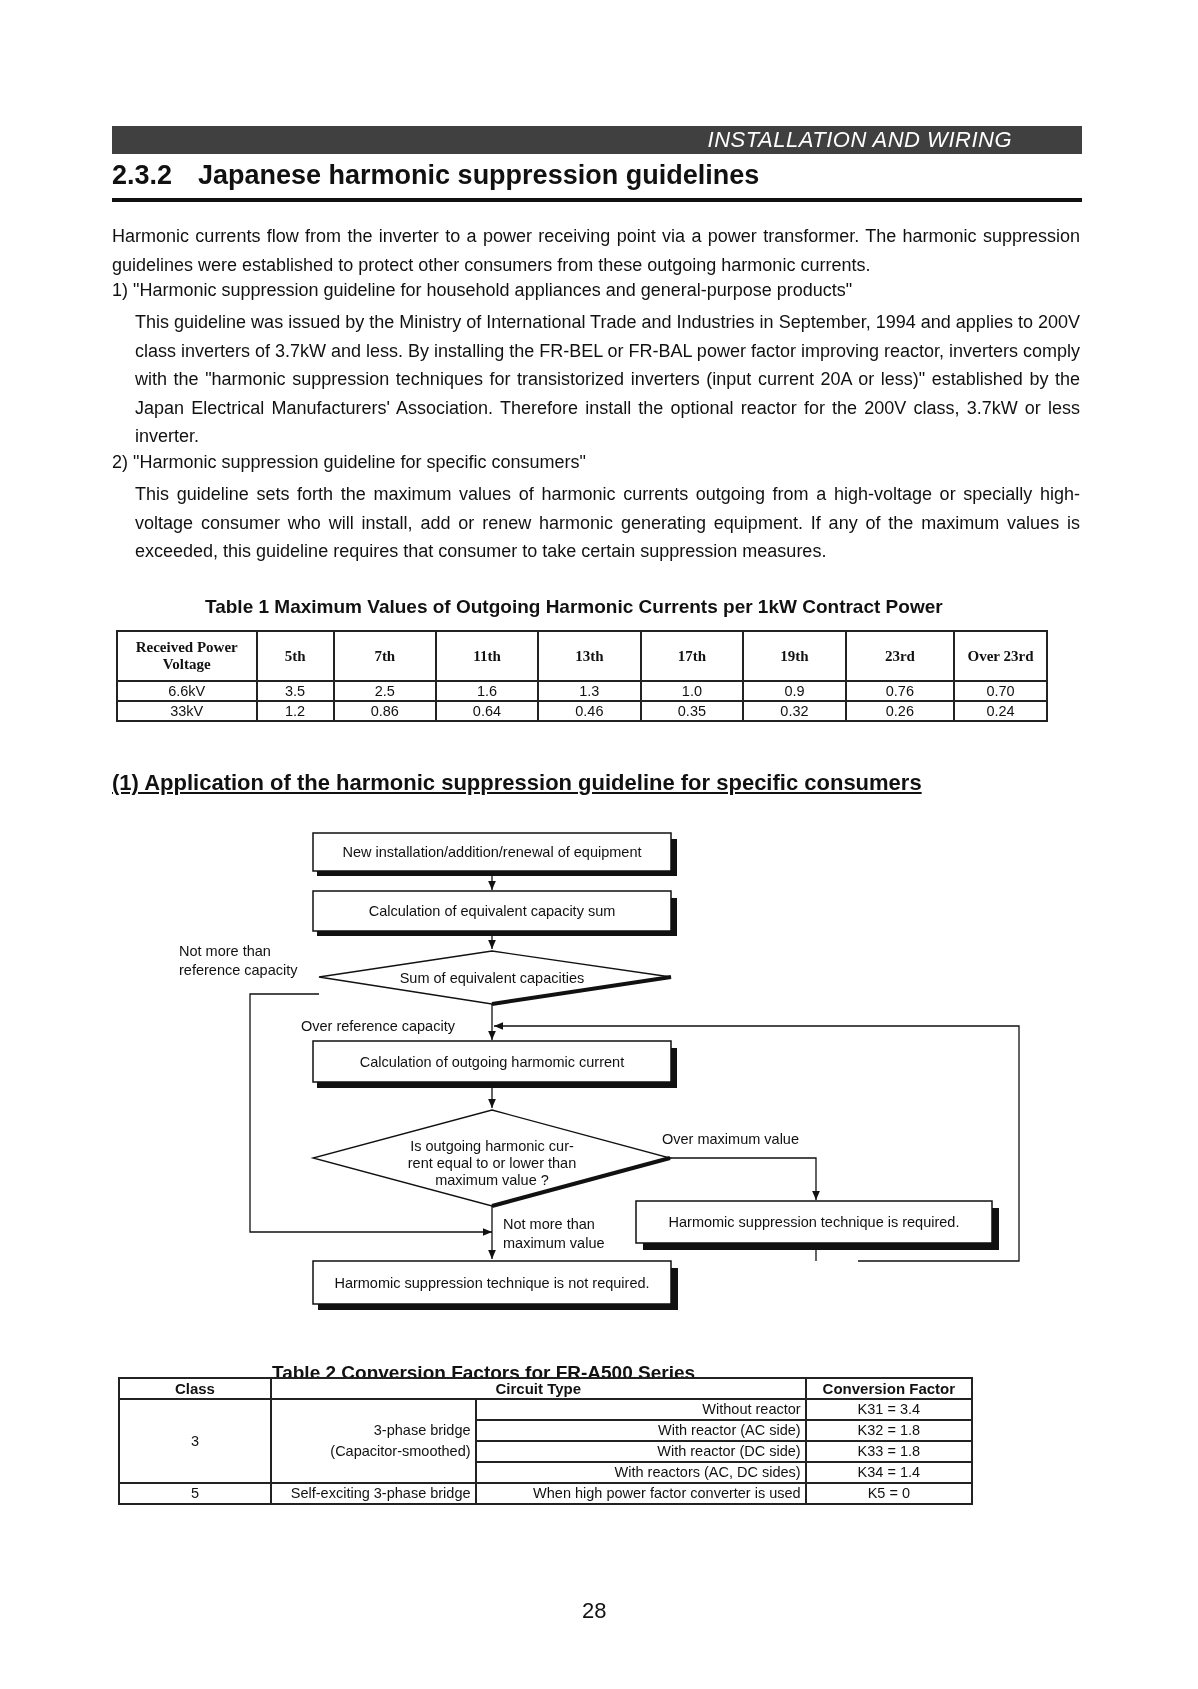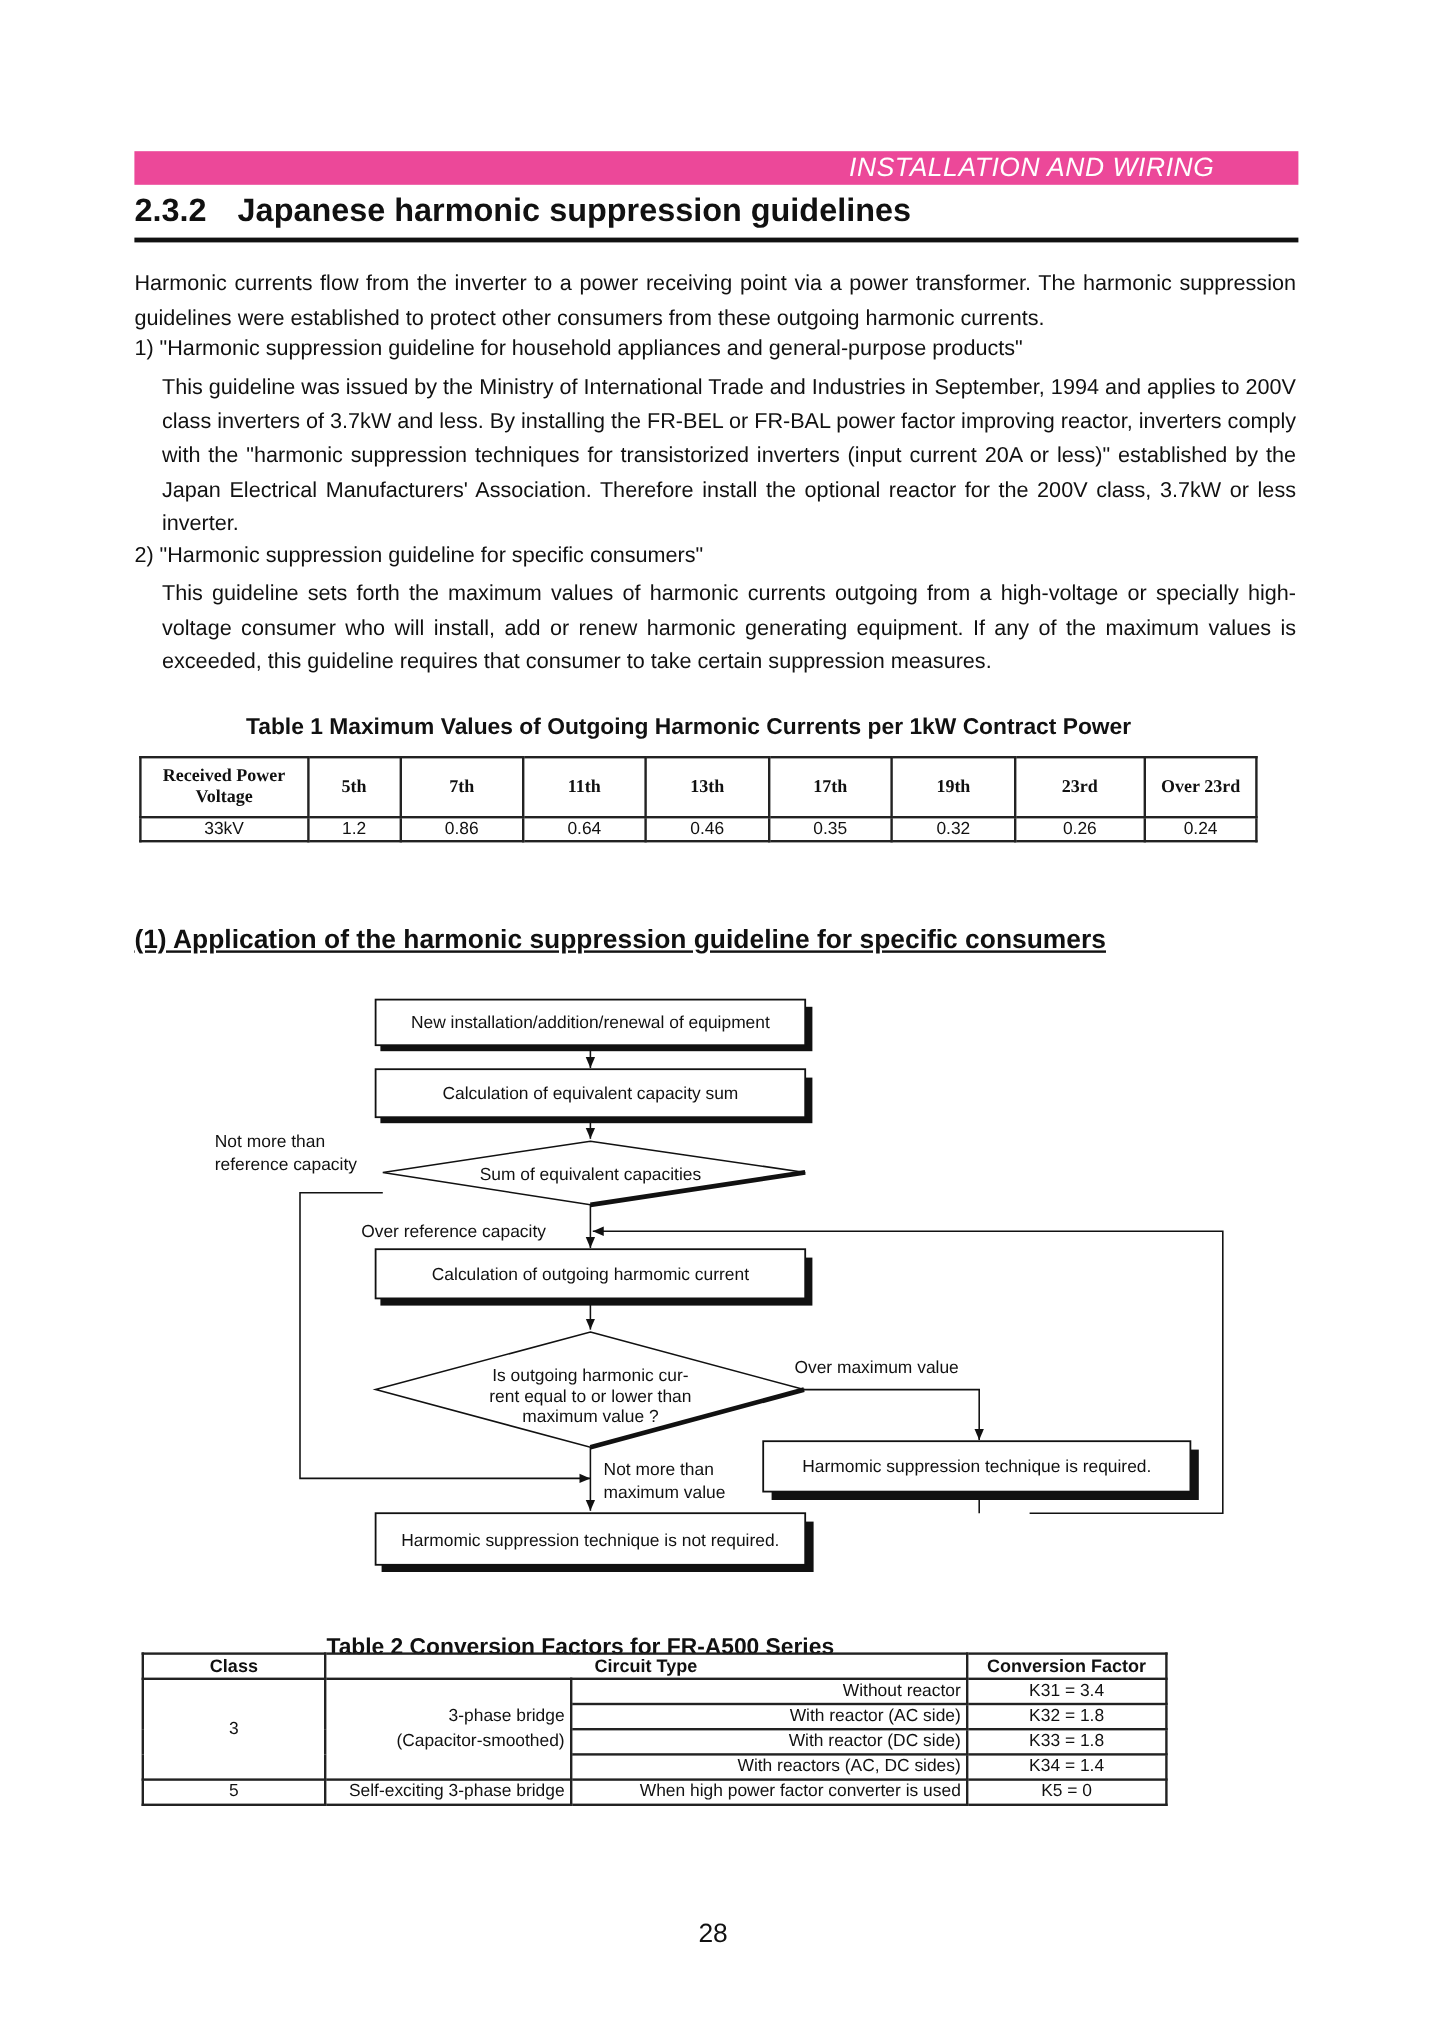--- a/index.html
+++ b/index.html
@@ -1,19 +1,19 @@
 <!DOCTYPE html>
 <html><head>
 <meta charset="utf-8">
 <style>
   html, body { margin:0; padding:0; background:#fff; }
   body { width:1198px; height:1689px; position:relative; overflow:hidden;
          font-family:"Liberation Sans", sans-serif; color:#111; }
   .abs { position:absolute; }
-  .header-bar { left:112px; top:126px; width:970px; height:28px; background:#ec4899; }
+  .header-bar { left:112px; top:126px; width:970px; height:28px; background:#404040; }
   .header-bar span { position:absolute; right:70px; top:1px; color:#fff; font-style:italic;
          font-size:22px; letter-spacing:0.5px; }
   .section-title { left:112px; top:160px; font-size:27px; font-weight:bold; }
   .section-title .num { display:inline-block; width:86px; }
   .title-rule { left:112px; top:198px; width:970px; height:4px; background:#111; }
   .para { font-size:18px; line-height:28.5px; text-align:justify; }
   .p-intro { left:112px; top:222px; width:968px; }
   .item-head { left:112px; font-size:18px; }
   .item-body { left:135px; width:945px; }
   .table-caption { font-weight:bold; font-size:19px; }
@@ -59,20 +59,31 @@
       <th>11th</th>
       <th>13th</th>
       <th>17th</th>
       <th>19th</th>
       <th>23rd</th>
       <th style="width:10%">Over 23rd</th>
     </tr>
   </thead>
   <tbody id="t1-body">
       <tr>
+        <td>6.6kV</td>
+        <td>3.5</td>
+        <td>2.5</td>
+        <td>1.6</td>
+        <td>1.3</td>
+        <td>1.0</td>
+        <td>0.9</td>
+        <td>0.76</td>
+        <td>0.70</td>
+      </tr>
+      <tr>
         <td>33kV</td>
         <td>1.2</td>
         <td>0.86</td>
         <td>0.64</td>
         <td>0.46</td>
         <td>0.35</td>
         <td>0.32</td>
         <td>0.26</td>
         <td>0.24</td>
       </tr>

